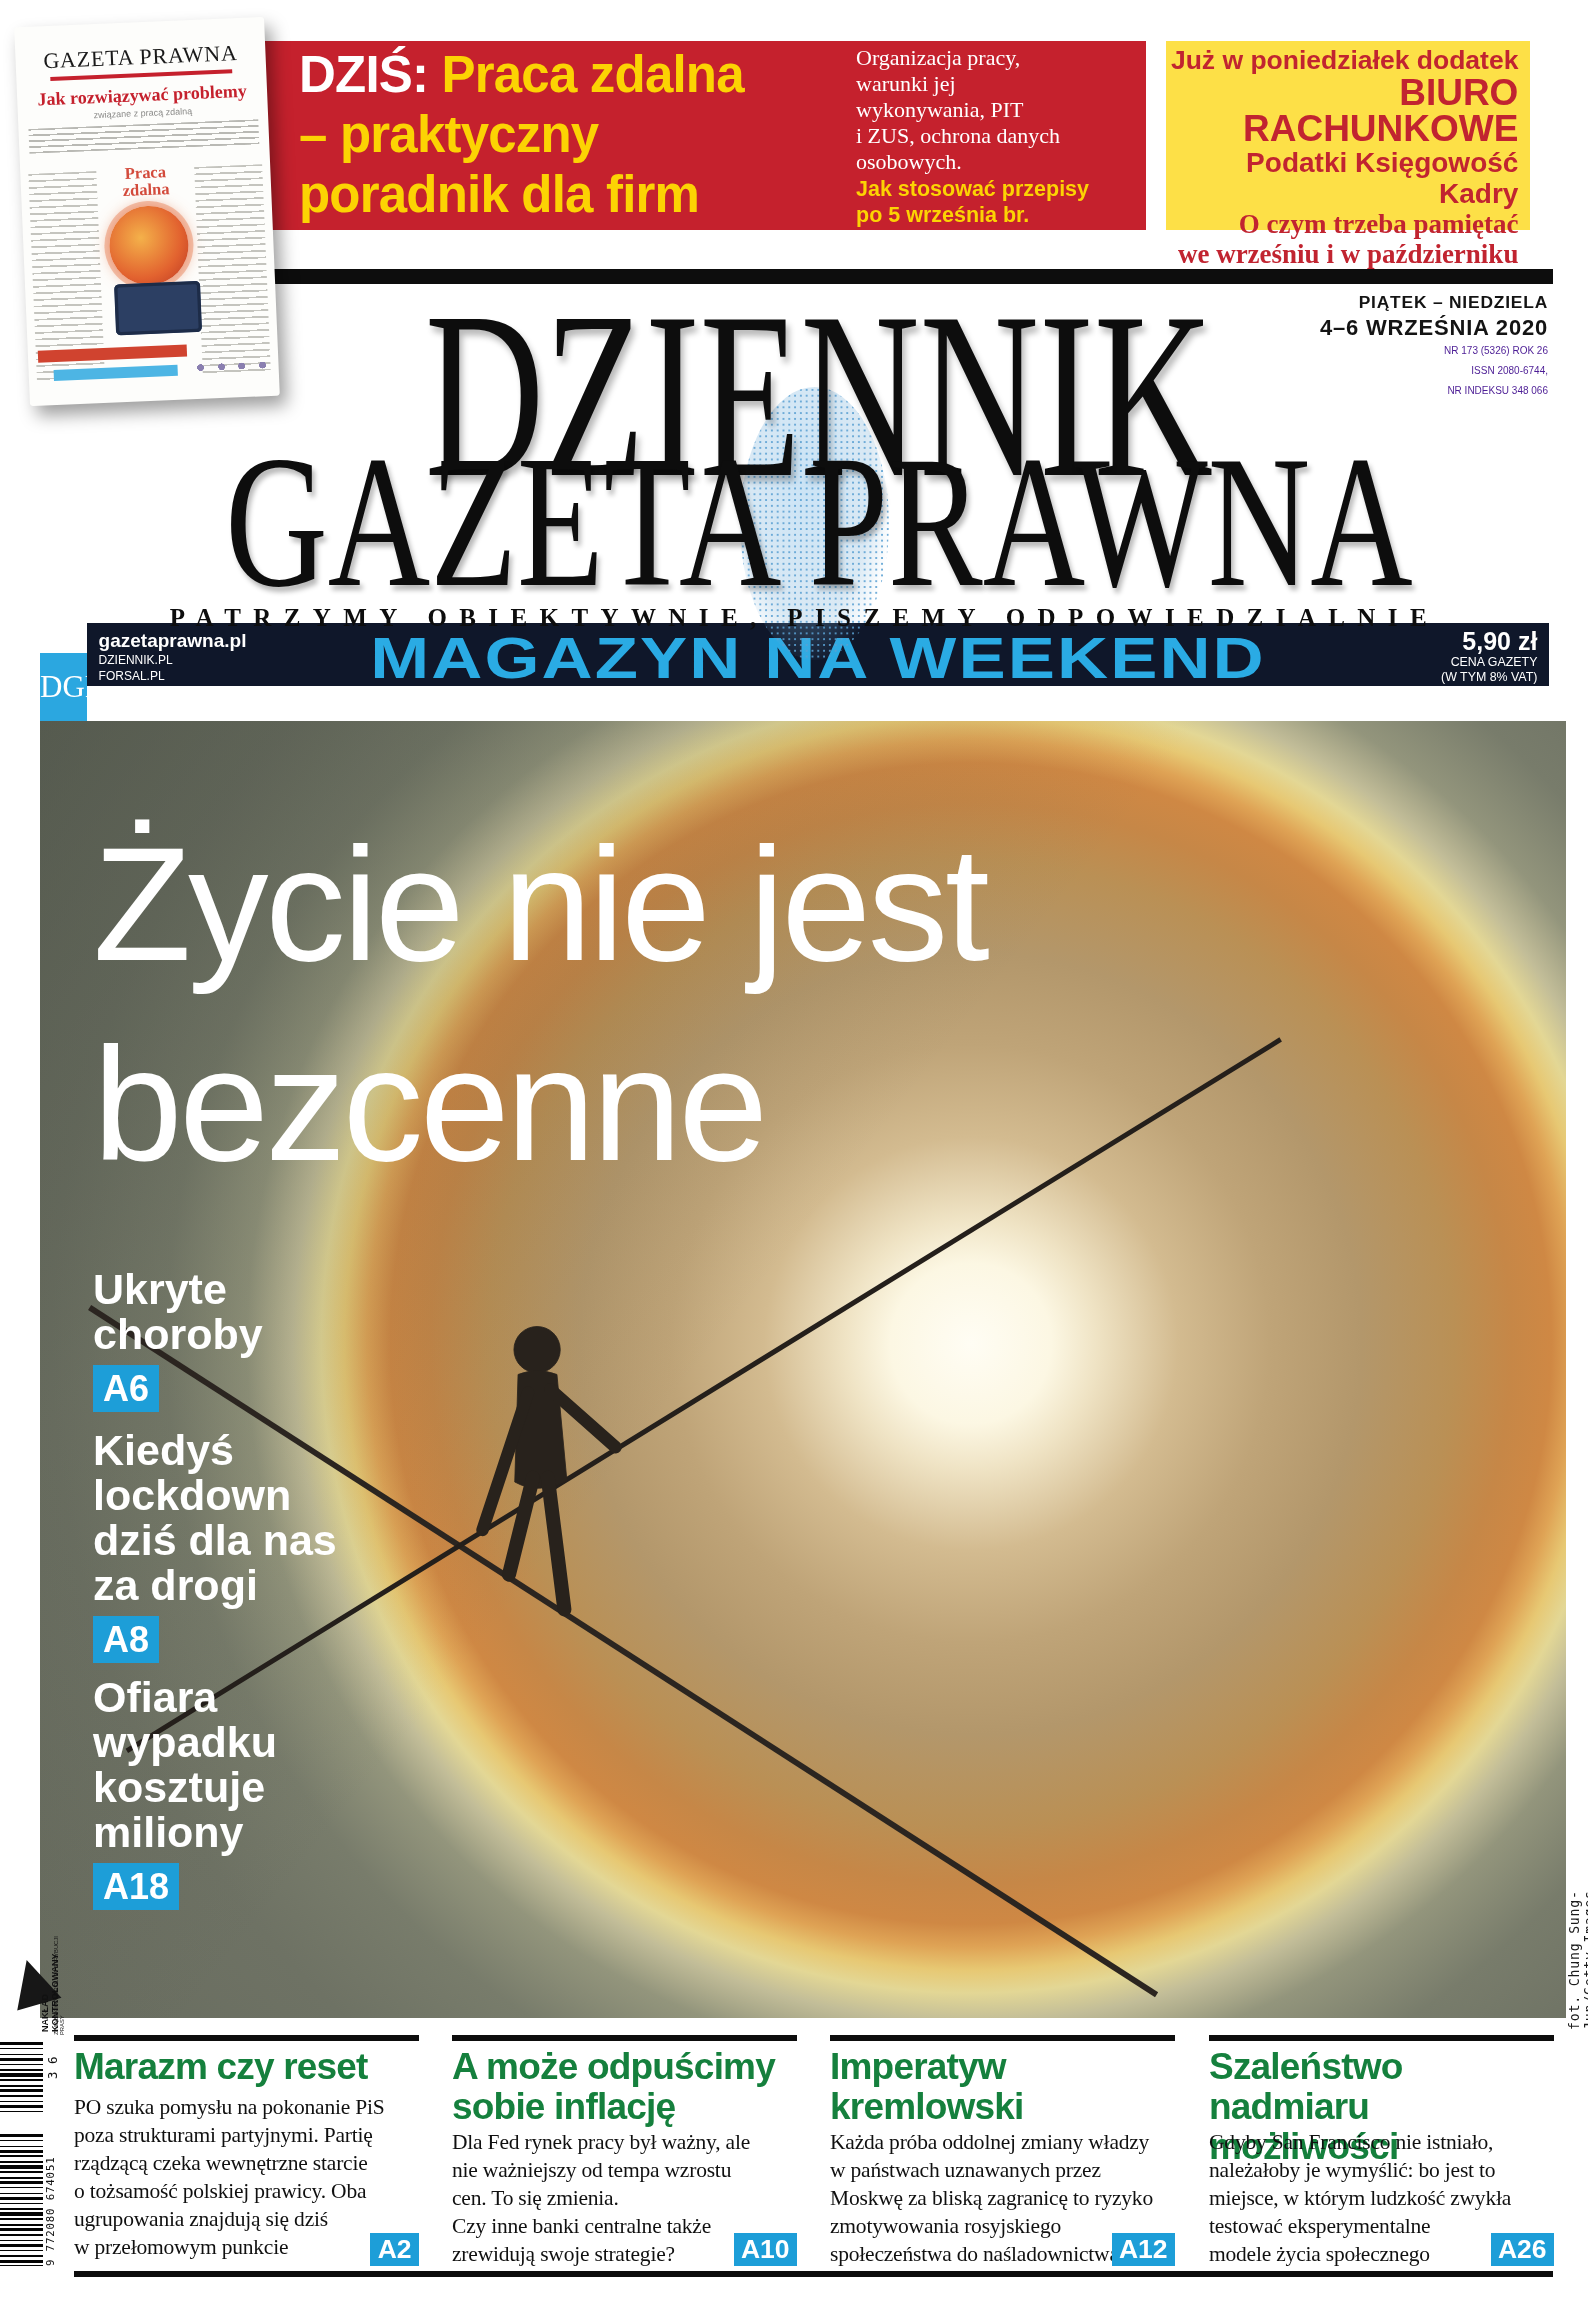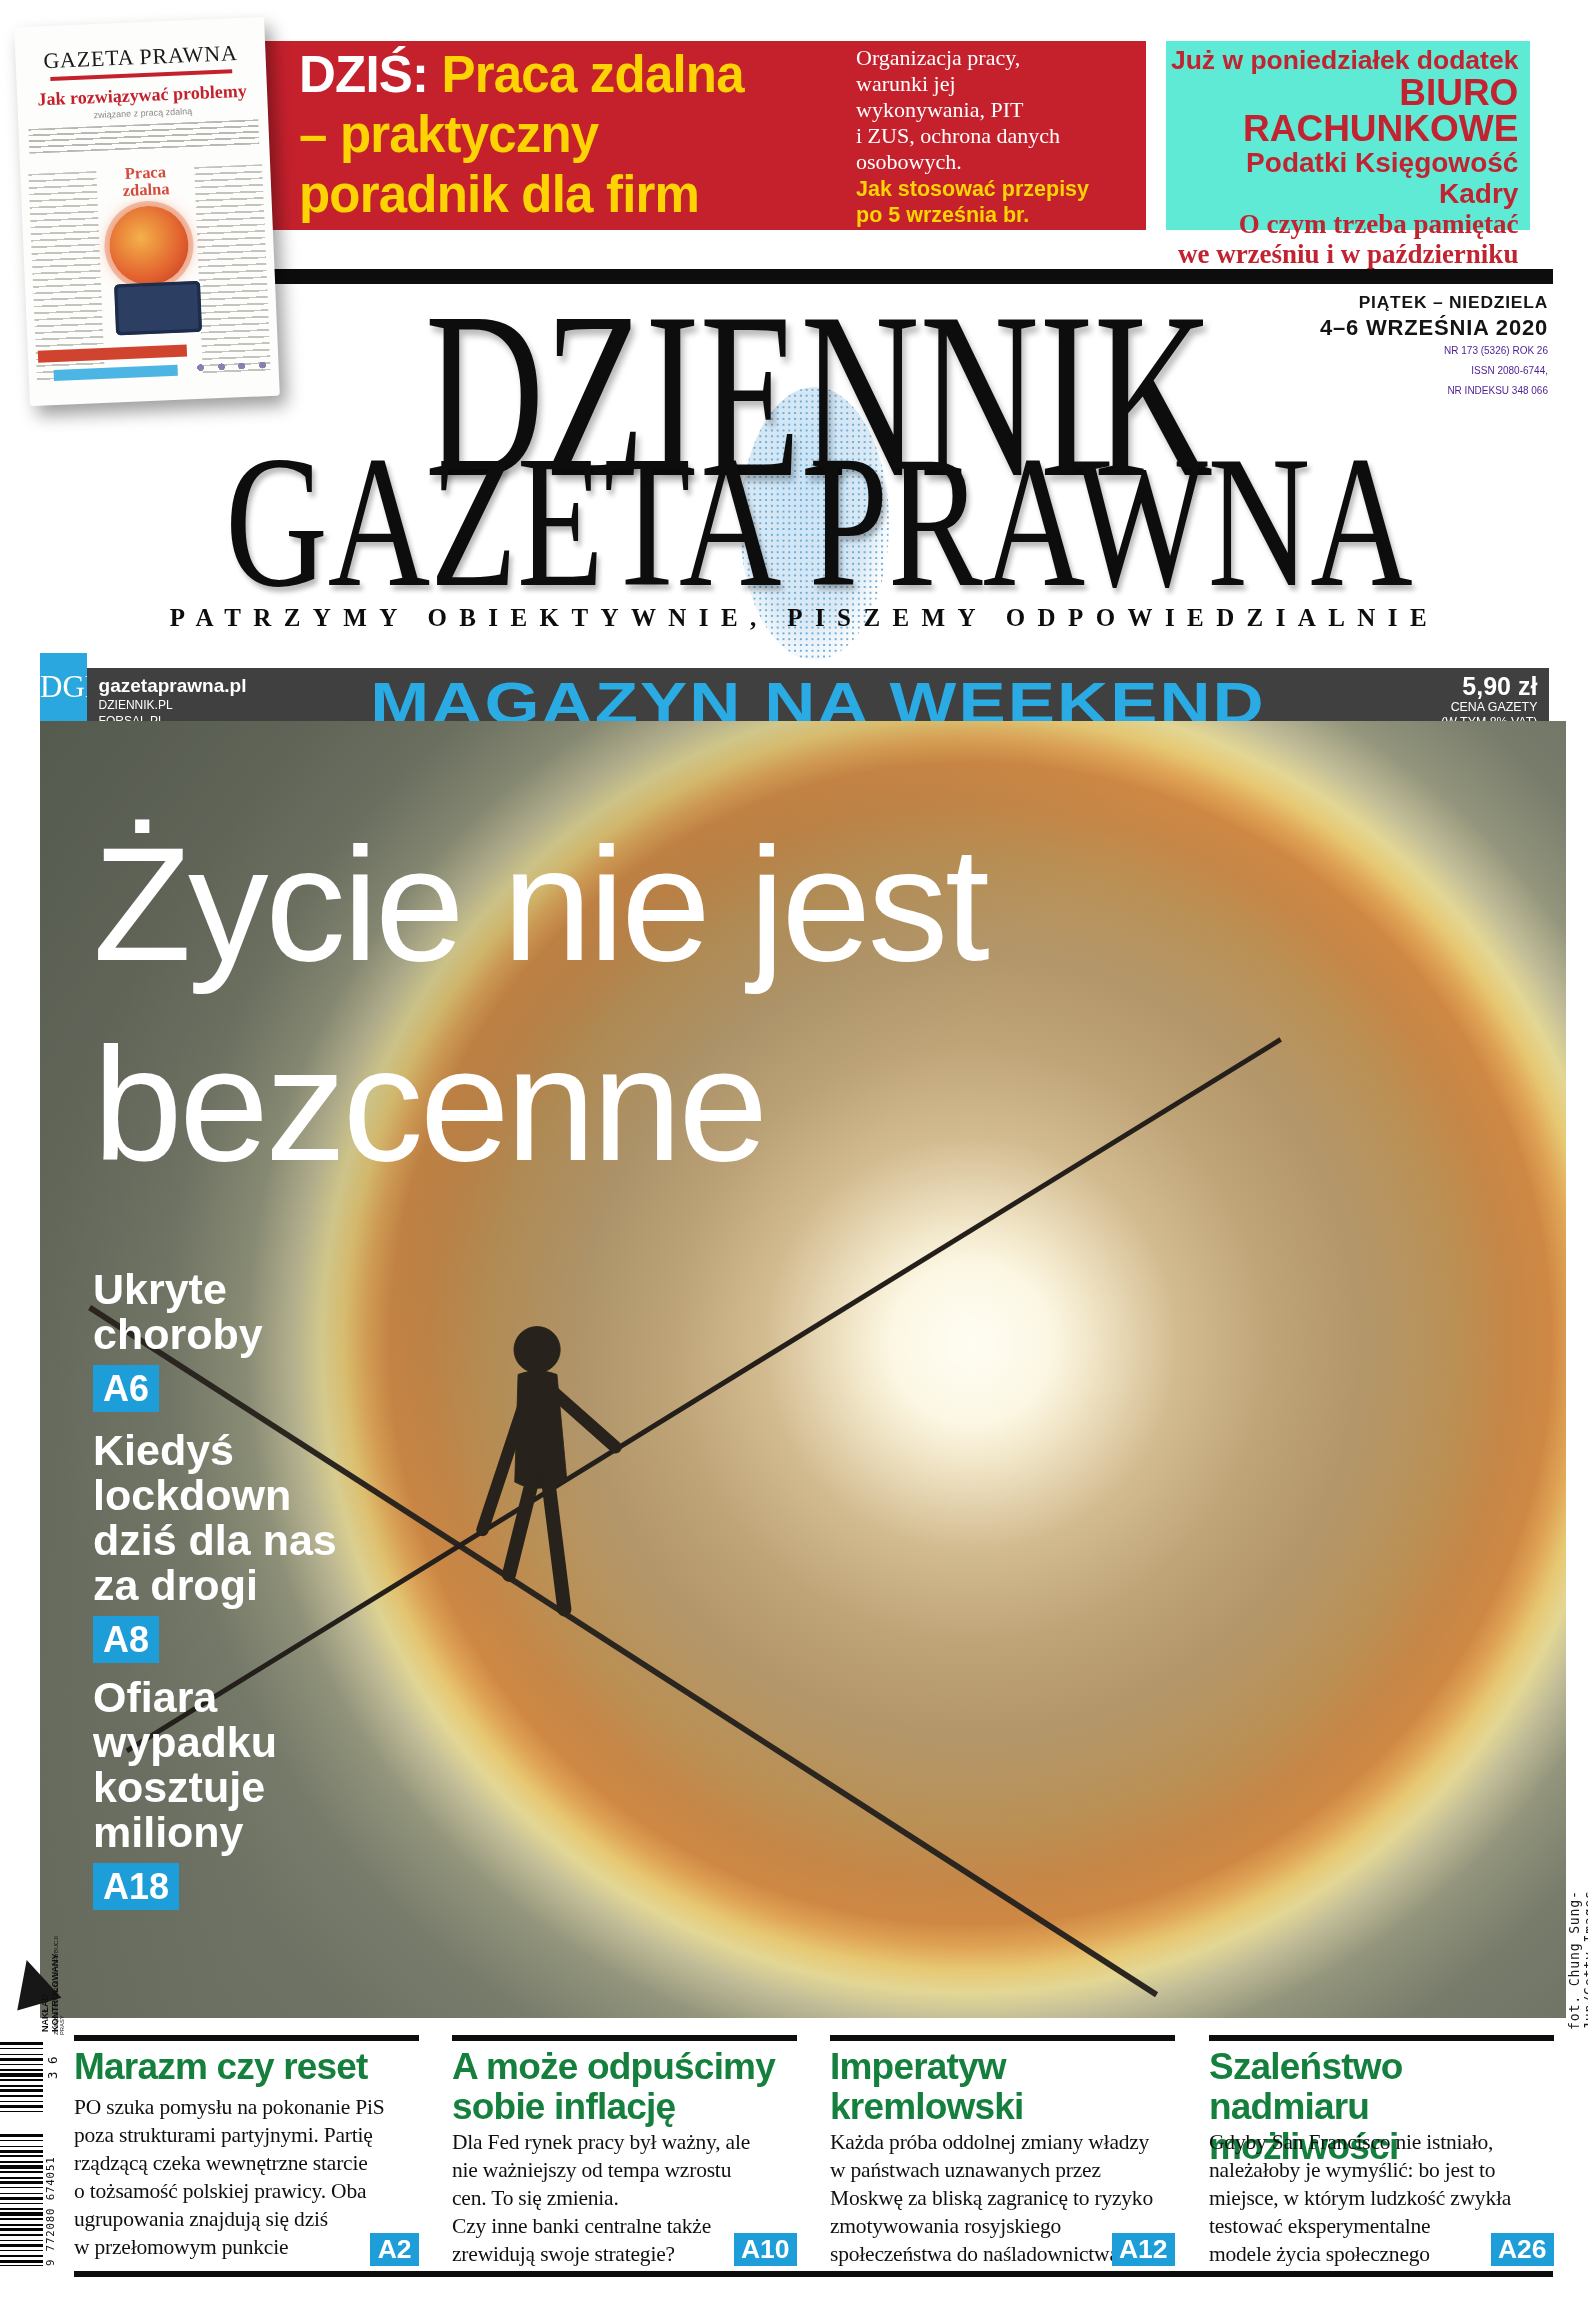--- a/index.html
+++ b/index.html
@@ -41,21 +41,21 @@
   .banner{left:141px;top:41px;width:1005px;height:189px;background:#c5212d}
   .banner-title{left:299px;top:45px;width:546px;font-weight:bold;font-size:51px;
          line-height:60px;color:#fcd303;letter-spacing:-0.8px}
   .banner-title .wh{color:#fff}
   .banner-desc{left:856px;top:45px;width:285px;color:#fff;
          font-family:"Liberation Serif",serif;font-weight:normal;font-size:22px;line-height:26px}
   .banner-desc-hl{left:856px;top:176px;width:285px;color:#fcd303;
          font-weight:bold;font-size:21.5px;line-height:26px}
 
   
-  .ybox{left:1166px;top:41px;width:364px;height:189px;background:#5eead4;color:#c12430;
+  .ybox{left:1166px;top:41px;width:364px;height:189px;background:#fde047;color:#c12430;
         text-align:right;padding-top:5px;box-sizing:border-box}
   .ybox div{padding-right:11.6px}
   .y-intro{font-weight:bold;font-size:26.5px;line-height:29px}
   .y-t1,.y-t2{font-weight:bold;font-size:37px;line-height:36px;letter-spacing:0px}
   .y-topics{font-weight:bold;font-size:28px;line-height:31px}
   .y-n1,.y-n2{font-family:"Liberation Serif",serif;font-weight:bold;font-size:27px;line-height:30px}
 
   
   .toprule{left:263px;top:269px;width:1290px;height:15px;background:#0d0d0d}
   .issue{right:40px;top:292px;text-align:right;color:#141414}
@@ -72,21 +72,21 @@
       z-index:2;text-shadow:3.3px 4.1px 5px rgba(0,0,0,.28);line-height:1;white-space:nowrap}
   .mh1{top:276px;font-size:165px;transform:scaleY(1.44);transform-origin:center top}
   .mh2{top:428px;font-size:165px;transform:scale(.86,1.14);transform-origin:center top}
   .tagline{left:149px;top:604px;width:1290px;text-align:right;z-index:2;
       font-family:"Liberation Serif",serif;font-weight:bold;font-size:25px;
       letter-spacing:12.4px;color:#0d0d0d;white-space:nowrap}
 
   
   .dgp{left:40px;top:653px;width:47px;height:68px;background:#2ba7e0;color:#fff;
        font-family:"Liberation Serif",serif;font-size:31px;text-align:center;line-height:68px}
-  .wbar{left:87px;top:668px;width:1462px;height:63px;background:#404040}
+  .wbar{left:87px;top:623px;width:1462px;height:63px;background:#0f172a}
   .wsites{left:11.6px;top:7.4px;color:#fff}
   .wsite1{font-weight:bold;font-size:19px;line-height:21.5px}
   .wsite2{font-size:12px;line-height:16.5px}
   .wtitle{left:0;right:0;top:0;height:68px;line-height:69px;text-align:center;color:#2aabe4;
        font-weight:bold;font-size:58px;letter-spacing:1.7px;transform:scaleX(1.22);
        transform-origin:center;white-space:nowrap}
   .wprice{right:11.6px;top:5px;text-align:right;color:#fff}
   .wprice1{font-weight:bold;font-size:25px;line-height:26.5px}
   .wprice2{font-size:12.4px;line-height:15.7px}
 

